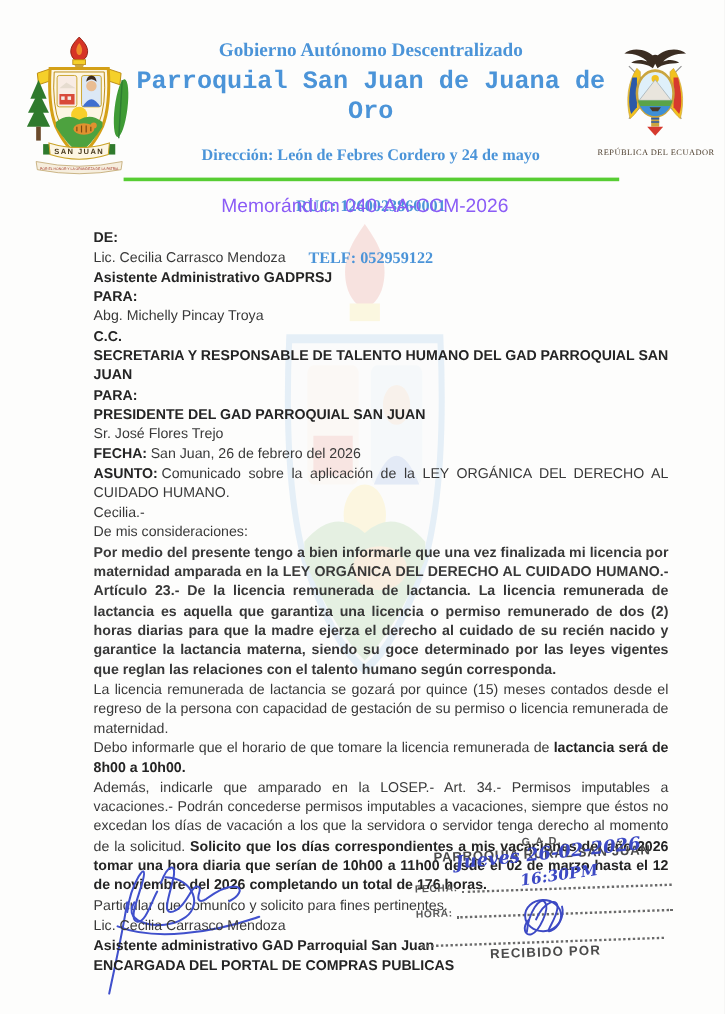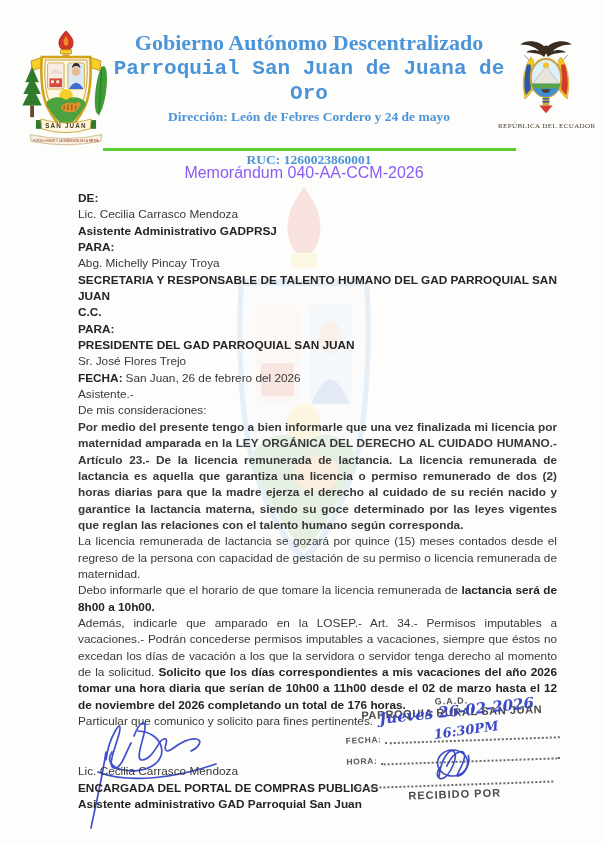--- a/index.html
+++ b/index.html
@@ -12,23 +12,23 @@
   .crest-left{position:absolute;left:16px;top:28px;width:100px;height:126px;}
   .crest-right{position:absolute;left:498px;top:36px;width:96px;height:110px;text-align:center;}
   .crest-right-caption{
     font-family:Liberation Serif, serif;font-size:7px;letter-spacing:0.4px;
     color:#4a3b2a;margin-top:2px;white-space:nowrap;
   }
   .head-center{
     position:absolute;left:104px;top:30px;width:410px;text-align:center;
     font-family:"Liberation Serif",serif;font-weight:bold;color:#4b94d8;
   }
-  .ht1{font-size:22px;line-height:26px;}
+  .ht1{font-size:16px;line-height:26px;}
   .ht2{font-size:21px;line-height:25px;font-family:Liberation Mono, monospace;}
-  .ht3{font-size:13.5px;line-height:17px;margin-top:2px;}
+  .ht3{font-size:13.5px;line-height:17px;margin-top:14px;}
   .ht4{font-size:13.5px;line-height:17px;margin-top:26px;}
   .green-rule{position:absolute;left:103px;top:148px;width:413px;height:3px;background:#57cd33;}
   
   .watermark{position:absolute;left:178px;top:172px;width:252px;height:478px;opacity:0.13;pointer-events:none;}
   
   .memo-line{position:absolute;left:104px;top:164px;width:400px;text-align:center;
     font-size:16px;color:#8b5cf6;}
   .doc-text{
     position:absolute;left:78px;top:190px;width:479px;
     font-size:11.8px;line-height:16.35px;color:#383838;
@@ -158,38 +158,40 @@
       <path d="M46.5,66 h7 M46.5,69 h7" stroke="#2b58a8" stroke-width="1.4"></path>
     </svg>
     <div class="crest-right-caption">REPÚBLICA DEL ECUADOR</div>
   </div>
 
   <div class="head-center">
     <div class="ht1">Gobierno Autónomo Descentralizado</div>
     <div class="ht2">Parroquial San Juan de Juana de Oro</div>
     <div class="ht3">Dirección: León de Febres Cordero y 24 de mayo</div>
     <div class="ht4">RUC: 1260023860001</div>
+    <div class="ht4">TELF: 052959122</div>
   </div>
   <div class="green-rule"></div>
 
   <div class="memo-line">Memorándum 040-AA-CCM-2026</div>
 
   <div class="doc-text">
     <p><strong>DE:</strong></p>
     <p>Lic. Cecilia Carrasco Mendoza</p>
     <p><strong>Asistente Administrativo GADPRSJ</strong></p>
     <p><strong>PARA:</strong></p>
     <p>Abg. Michelly Pincay Troya</p>
+    <p><strong>C.C.</strong></p>
     <p><strong>SECRETARIA Y RESPONSABLE DE TALENTO HUMANO DEL GAD PARROQUIAL SAN JUAN</strong></p>
-    <p><strong>C.C.</strong></p>
     <p><strong>PARA:</strong></p>
     <p><strong>PRESIDENTE DEL GAD PARROQUIAL SAN JUAN</strong></p>
     <p>Sr. José Flores Trejo</p>
     <p><strong class="lbl">FECHA:</strong><span>San Juan, 26 de febrero del 2026</span></p>
-    <p>Asistente.-</p>
+    <p class="jst"><strong class="lbl">ASUNTO:</strong><span>Comunicado sobre la aplicación de la LEY ORGÁNICA DEL DERECHO AL CUIDADO HUMANO.</span></p>
+    <p>Cecilia.-</p>
 
     <p class="gap-md">De mis consideraciones:</p>
 
     <p class="jst gap-body">Por medio del presente tengo a bien informarle que una vez finalizada mi licencia por maternidad amparada en la LEY ORGÁNICA DEL DERECHO AL CUIDADO HUMANO.- Artículo 23.- De la licencia remunerada de lactancia. La licencia remunerada de lactancia es aquella que garantiza una licencia o permiso remunerado de dos (2) horas diarias para que la madre ejerza el derecho al cuidado de su recién nacido y garantice la lactancia materna, siendo su goce determinado por las leyes vigentes que reglan las relaciones con el talento humano según corresponda.</p>
     <p class="jst">La licencia remunerada de lactancia se gozará por quince (15) meses contados desde el regreso de la persona con capacidad de gestación de su permiso o licencia remunerada de maternidad.</p>
     <p class="jst"><span>Debo informarle que el horario de que tomare la licencia remunerada de </span><strong>lactancia será de 8h00 a 10h00.</strong></p>
     <p class="jst"><span>Además, indicarle que amparado en la LOSEP.- Art. 34.- Permisos imputables a vacaciones.- Podrán concederse permisos imputables a vacaciones, siempre que éstos no excedan los días de vacación a los que la servidora o servidor tenga derecho al momento de la solicitud. </span><strong>Solicito que los días correspondientes a mis vacaciones del año 2026 tomar una hora diaria que serían de 10h00 a 11h00 desde el 02 de marzo hasta el 12 de noviembre del 2026 completando un total de 176 horas.</strong></p>
 
     <p class="gap-close">Particular que comunico y solicito para fines pertinentes.</p>
   </div>
@@ -199,22 +201,22 @@
       <path d="M30,52 C33,28 48,6 43,26 C39,41 31,58 38,60 C45,62 50,44 55,35"></path>
       <path d="M58,28 C64,12 72,10 68,26 C65,38 60,52 66,52 C74,52 80,40 84,34 C88,29 92,30 90,36 C88,42 90,45 96,41 C104,35 112,30 120,31 C128,32 122,40 115,43"></path>
       <path d="M36,44 C24,62 60,68 76,58 C94,48 86,24 62,23"></path>
       <path d="M30,44 C26,70 20,96 15,120"></path>
       <path d="M22,64 C52,76 100,70 140,56"></path>
     </g>
   </svg>
 
   <div class="sig-block">
     <div>Lic. Cecilia Carrasco Mendoza</div>
+    <div><strong>Asistente administrativo GAD Parroquial San Juan</strong></div>
     <div><strong>ENCARGADA DEL PORTAL DE COMPRAS PUBLICAS</strong></div>
-    <div><strong>Asistente administrativo GAD Parroquial San Juan</strong></div>
   </div>
 
   <div class="stamp">
     <div class="stamp-org1">G.A.D.</div>
     <div class="stamp-org2">PARROQUIA RURAL SAN JUAN</div>
     <div class="stamp-row">
       <span>FECHA:</span>
       <span class="dots"></span>
     </div>
     <div class="stamp-row stamp-row2">

